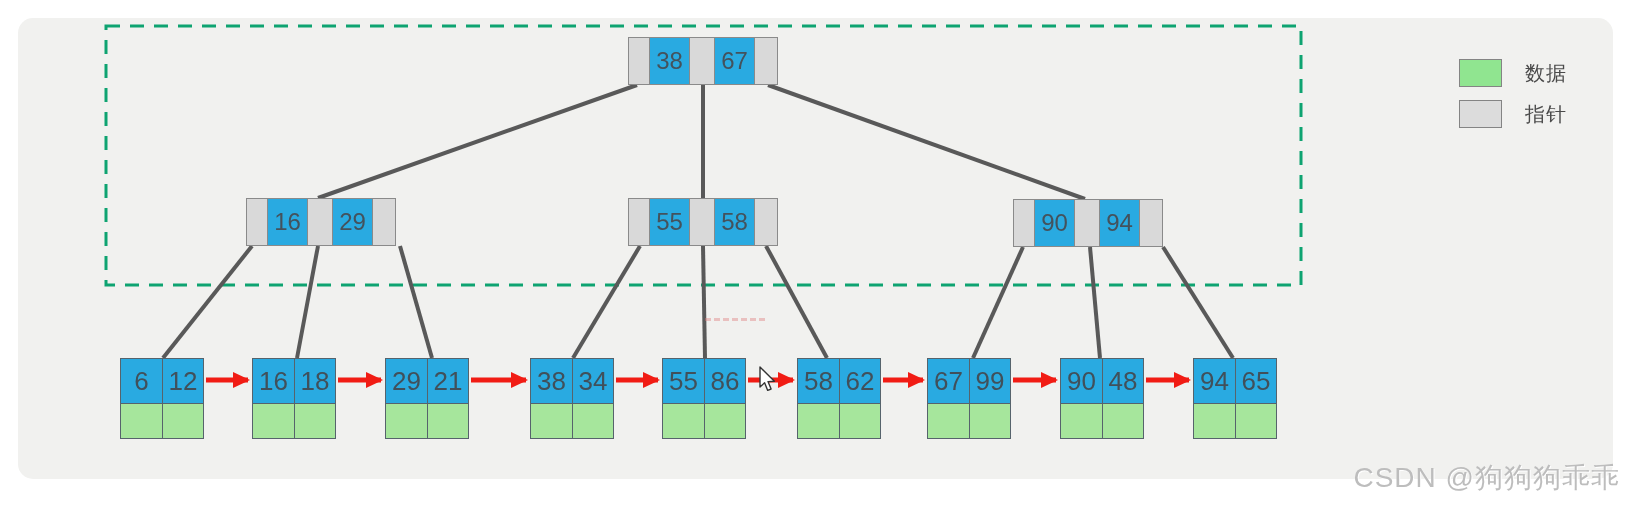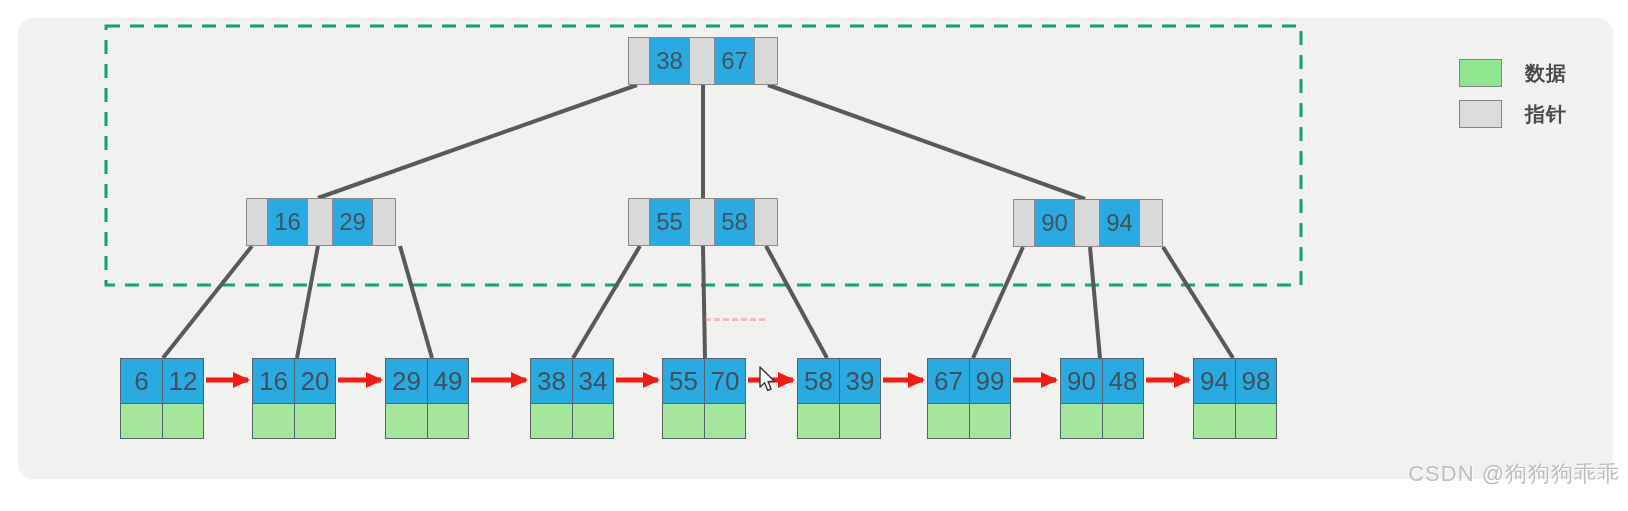--- a/index.html
+++ b/index.html
@@ -41,38 +41,38 @@
   .leaf .lcell{
     flex:1 1 50%;display:flex;align-items:center;justify-content:center;
     background:#29aae1;color:#41505a;font-size:26px;box-sizing:border-box;
   }
   .leaf .lcell + .lcell{border-left:1.5px solid #56636c;text-align:center;}
   .leaf .gcell{flex:1 1 50%;background:#a6e69c;box-sizing:border-box;}
   .leaf .gcell + .gcell{border-left:1.5px solid #56636c;}
 
   
   .legend{position:absolute;left:1459px;top:59px;z-index:3;}
-  .legend .lrow{display:flex;align-items:center;margin-bottom:13px;font-weight:bold;}
+  .legend .lrow{display:flex;align-items:center;margin-bottom:13px;}
   .legend .swatch{
     width:43px;height:28px;box-sizing:border-box;border:1.5px solid #848484;margin-right:23px;
   }
   .legend .sw-data{background:#90e590;}
   .legend .sw-ptr{background:#dcdcdc;}
   .legend .llabel{font-size:20px;color:#4a4a4a;letter-spacing:1px;}
 
   
   .pink-dash{
     position:absolute;left:705px;top:318px;width:60px;height:0;z-index:2;
     border-top:3px dashed rgba(222,120,120,0.4);
   }
 
   
   .watermark{
     position:absolute;right:8px;top:459px;z-index:4;
-    font-size:22px;color:#bdbdbd;text-shadow:1px 1px 0 rgba(255,255,255,.95);
+    font-size:28px;color:#bdbdbd;text-shadow:1px 1px 0 rgba(255,255,255,.95);
     letter-spacing:1px;
   }
 
   .cursor{position:absolute;left:758px;top:366px;z-index:5;}
 </style>
 </head>
 <body>
 
 <div class="panel"></div>
 
@@ -154,32 +154,32 @@
   </div>
   <div class="row data">
     <span class="gcell"></span>
     <span class="gcell"></span>
   </div>
 </div>
 
 <div class="leaf" style="left:252px;top:358px">
   <div class="row keys">
     <span class="lcell">16</span>
-    <span class="lcell">20</span>
+    <span class="lcell">18</span>
   </div>
   <div class="row data">
     <span class="gcell"></span>
     <span class="gcell"></span>
   </div>
 </div>
 
 <div class="leaf" style="left:385px;top:358px">
   <div class="row keys">
     <span class="lcell">29</span>
-    <span class="lcell">49</span>
+    <span class="lcell">21</span>
   </div>
   <div class="row data">
     <span class="gcell"></span>
     <span class="gcell"></span>
   </div>
 </div>
 
 <div class="leaf" style="left:530px;top:358px">
   <div class="row keys">
     <span class="lcell">38</span>
@@ -187,32 +187,32 @@
   </div>
   <div class="row data">
     <span class="gcell"></span>
     <span class="gcell"></span>
   </div>
 </div>
 
 <div class="leaf" style="left:662px;top:358px">
   <div class="row keys">
     <span class="lcell">55</span>
-    <span class="lcell">70</span>
+    <span class="lcell">86</span>
   </div>
   <div class="row data">
     <span class="gcell"></span>
     <span class="gcell"></span>
   </div>
 </div>
 
 <div class="leaf" style="left:797px;top:358px">
   <div class="row keys">
     <span class="lcell">58</span>
-    <span class="lcell">39</span>
+    <span class="lcell">62</span>
   </div>
   <div class="row data">
     <span class="gcell"></span>
     <span class="gcell"></span>
   </div>
 </div>
 
 <div class="leaf" style="left:927px;top:358px">
   <div class="row keys">
     <span class="lcell">67</span>
@@ -231,21 +231,21 @@
   </div>
   <div class="row data">
     <span class="gcell"></span>
     <span class="gcell"></span>
   </div>
 </div>
 
 <div class="leaf" style="left:1193px;top:358px">
   <div class="row keys">
     <span class="lcell">94</span>
-    <span class="lcell">98</span>
+    <span class="lcell">65</span>
   </div>
   <div class="row data">
     <span class="gcell"></span>
     <span class="gcell"></span>
   </div>
 </div>
 
 <div class="legend">
   <div class="lrow">
     <span class="swatch sw-data"></span>

